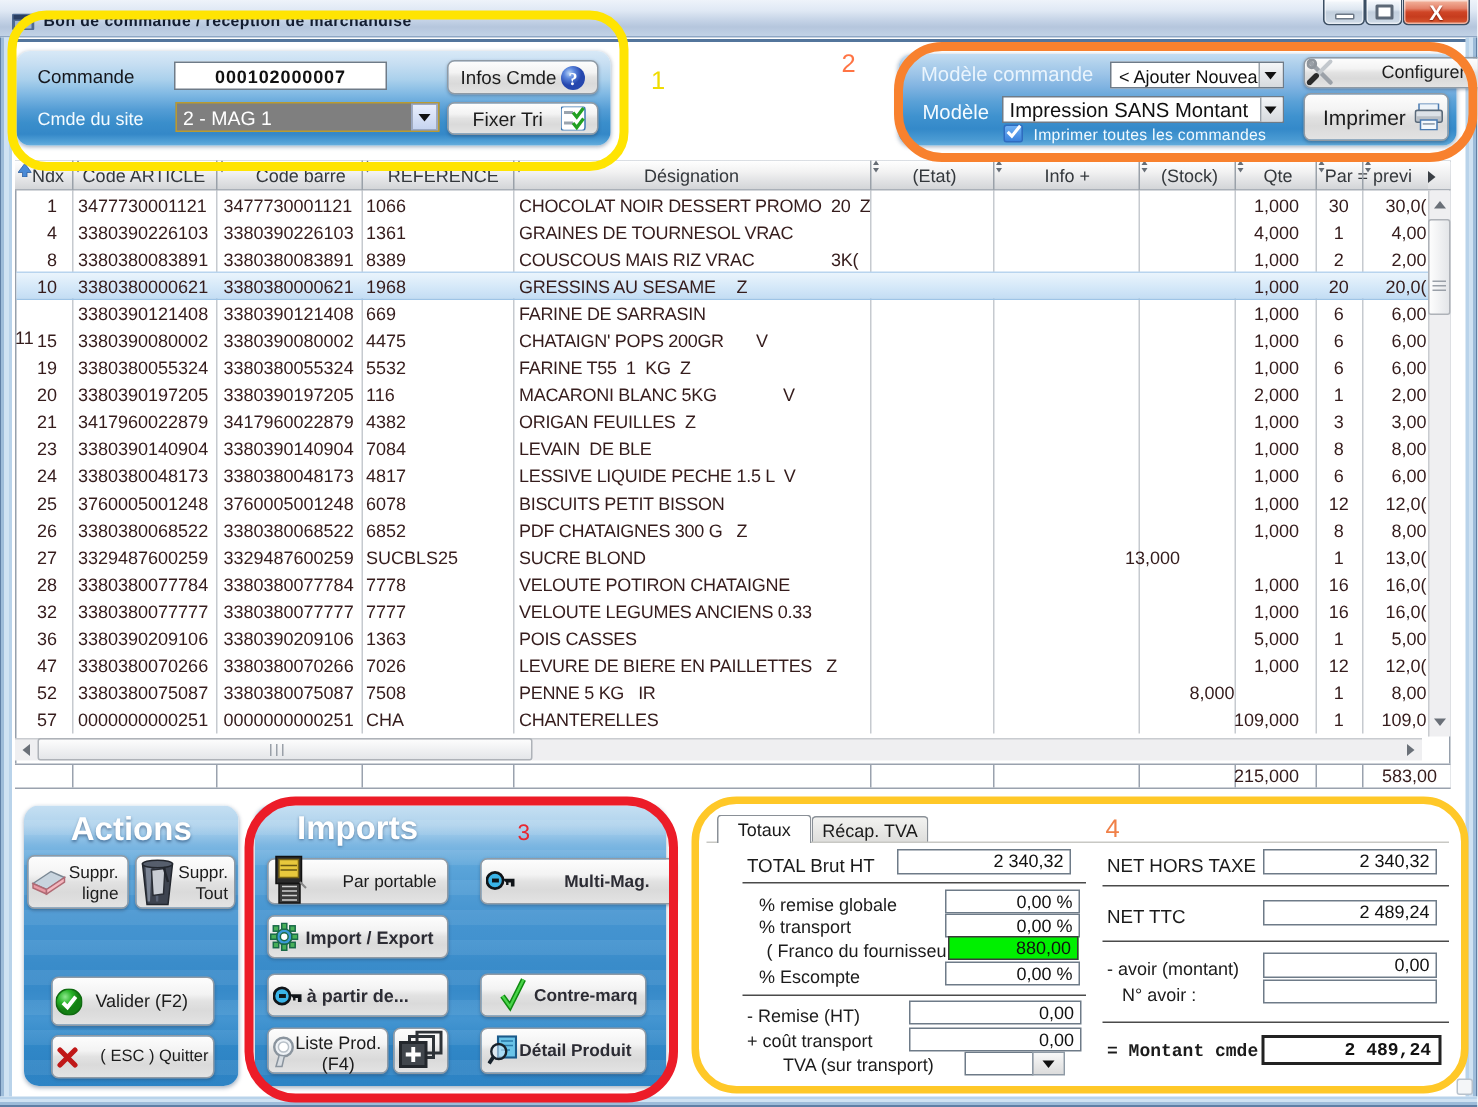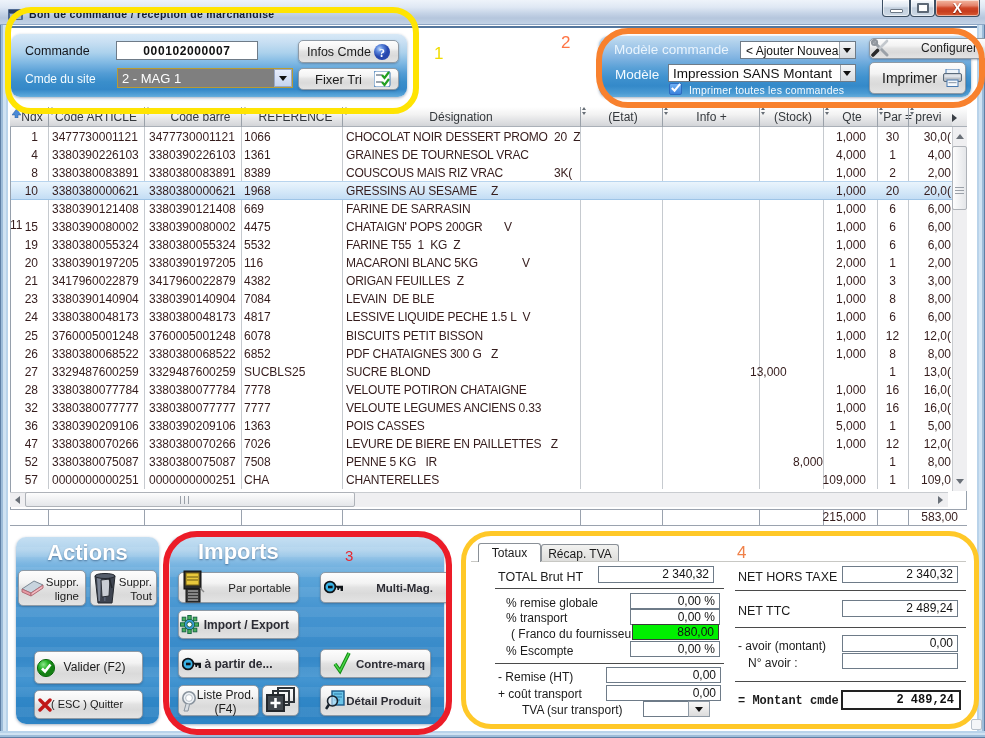--- a/index.html
+++ b/index.html
@@ -361,21 +361,21 @@
     <defs>
       <radialGradient id="vg" cx="35%" cy="30%">
         <stop offset="0%" stop-color="#8ee88e"></stop>
         <stop offset="55%" stop-color="#28b428"></stop>
         <stop offset="100%" stop-color="#148014"></stop>
       </radialGradient>
     </defs>
     <circle cx="9" cy="9" r="8.6" fill="url(#vg)" stroke="#0f6a10"></circle>
     <path d="M5 9.5 L8 12.5 L13.5 5.5" stroke="#fff" stroke-width="2.6" fill="none"></path>
   </svg>
-<div class="btn" style="left:34px;top:690px;width:109px;height:29px;font-size:11px;text-align:center;padding-right:3px;line-height:27px">( ESC ) Quitter</div>
+<div class="btn" style="left:34px;top:690px;width:109px;height:29px;font-size:11px;text-align:right;padding-right:3px;line-height:27px">( ESC ) Quitter</div>
 <svg class="a" style="left:38px;top:698px" width="14" height="14" viewBox="0 0 14 14">
     <path d="M2 2 L12 12 M12 2 L2 12" stroke="#c01818" stroke-width="3.4" stroke-linecap="round"></path>
   </svg>
 <div class="bp2" style="left:170px;top:537px;width:274px;height:187px"></div>
 <div class="a" style="left:198px;top:539px;font-size:22px;font-weight:bold;color:#fff;text-shadow:0 1px 2px rgba(20,50,90,.5)">Imports</div>
 <div class="btn" style="left:178px;top:572px;width:121px;height:31px;font-size:11.5px;text-align:right;padding:0 7px 0 0;line-height:30px">Par portable</div>
 <svg class="a" style="left:181px;top:570px" width="24" height="33" viewBox="0 0 24 33">
     <rect x="3" y="1" width="17" height="18" fill="#2a2a2a" stroke="#111"></rect>
     <rect x="5" y="3" width="13" height="12" fill="#e8c83c" stroke="#7a6414"></rect>
     <path d="M6 7 L17 7 M6 10 L17 10" stroke="#6a5812"></path>

